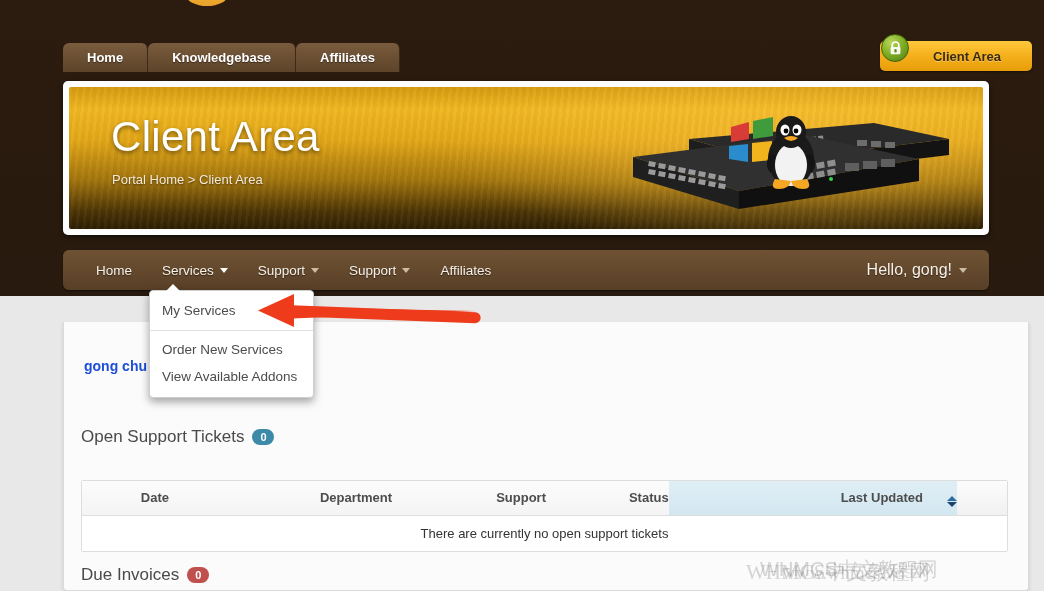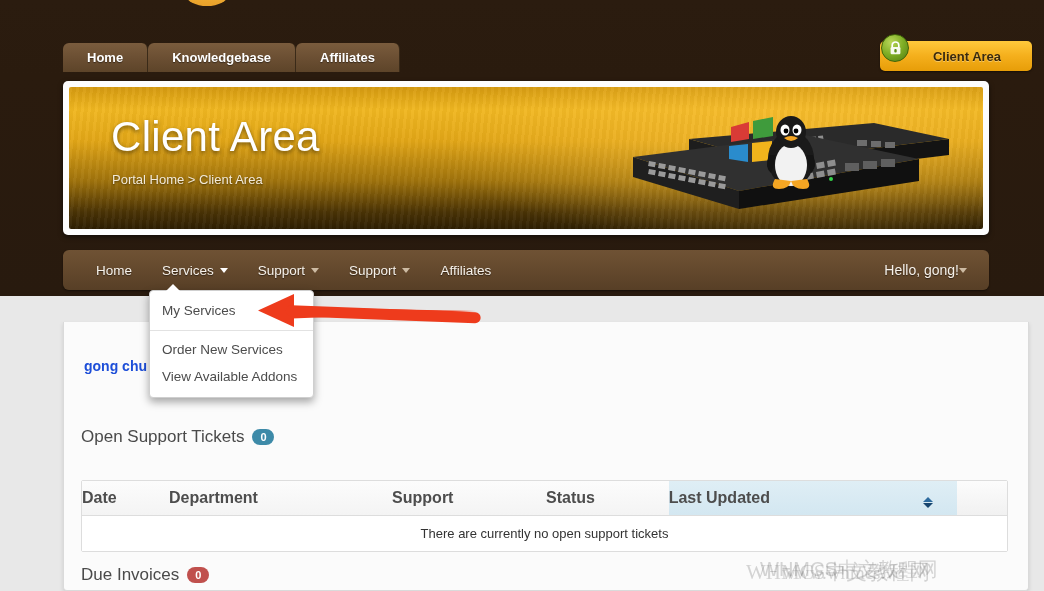--- a/index.html
+++ b/index.html
@@ -173,22 +173,23 @@
     border-right: 4px solid transparent;
     border-top: 5px solid #cdbba3;
     display: inline-block;
   }
   .caret.bright { border-top-color: #ffffff; }
   #nav-user {
     margin-left: auto;
     margin-right: 22px;
     display: flex;
     align-items: center;
+    gap: 7px;
     color: #f6f1ea;
-    font-size: 14px;
+    font-size: 16px;
     cursor: pointer;
     text-shadow: 0 1px 1px rgba(0,0,0,.5);
   }
 
   
   #services-dropdown {
     position: absolute;
     top: 290px; left: 149px;
     width: 165px;
     background: #ffffff;
@@ -296,26 +297,26 @@
     border: 1px solid #dddddd;
     background: #ffffff;
     border-radius: 2px;
   }
   #tickets-table table {
     width: 100%;
     border-collapse: collapse;
   }
   #tickets-table thead th {
     height: 34px;
-    font-size: 16px;
+    font-size: 13px;
     font-weight: bold;
     color: #4d4d4d;
     background: linear-gradient(180deg,#fcfcfc 0%, #f4f4f4 100%);
     border-bottom: 1px solid #dddddd;
-    text-align: left;
+    text-align: right;
     font-family: "Liberation Sans", sans-serif;
   }
   #tickets-table thead th.sorted {
     background: linear-gradient(180deg,#dfeef5 0%, #d3e7f1 100%);
     position: relative;
   }
   #tickets-table thead th.sort-arrow-cell {
     background: linear-gradient(180deg,#dfeef5 0%, #d3e7f1 100%);
     width: 34px;
   }

